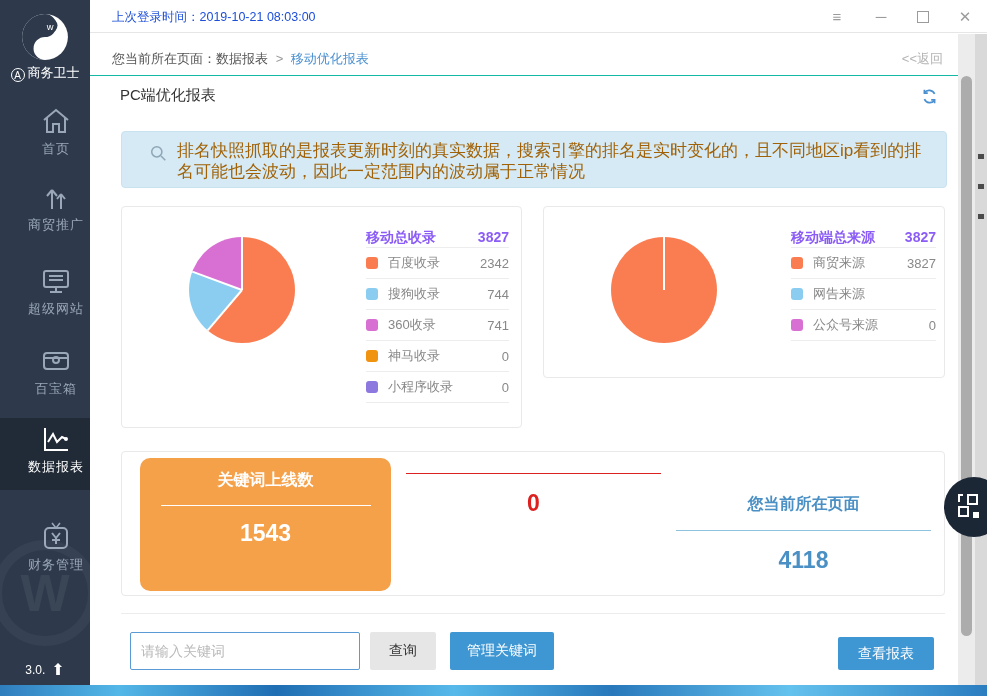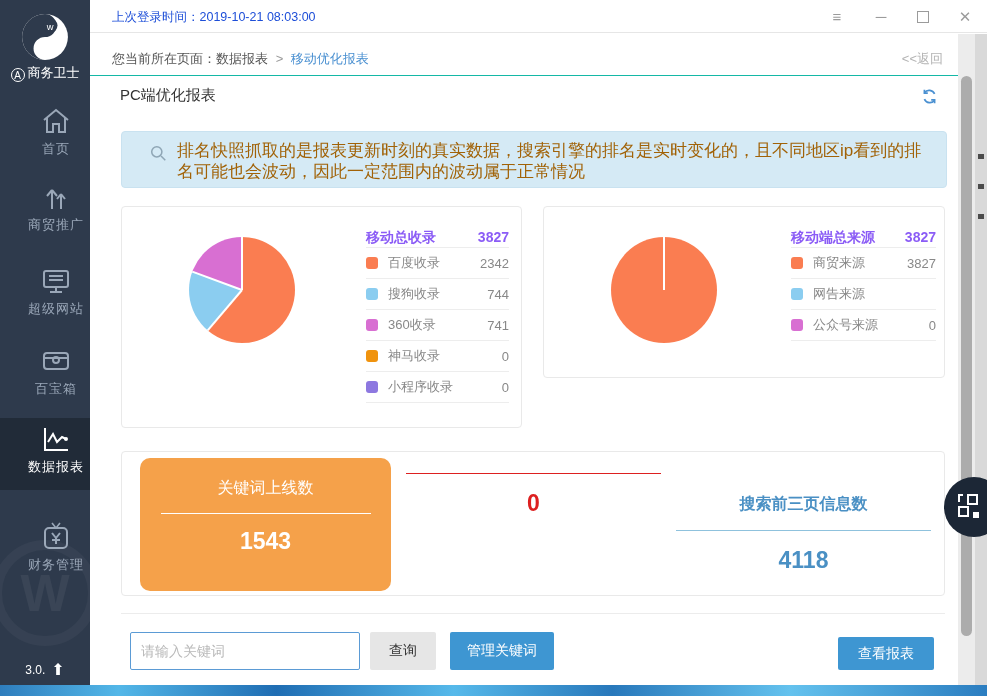--- a/index.html
+++ b/index.html
@@ -71,21 +71,21 @@
     border-bottom:1px solid #ededed; }
   .legend-row { display:flex; align-items:center; height:31px; border-bottom:1px solid #ededed; font-size:13px; color:#888; }
   .swatch { width:12px; height:12px; border-radius:3px; margin-right:10px; flex:none; }
   .legend-label { flex:1; }
   .legend-value { text-align:right; }
 
   #stats-card { position:absolute; left:31px; top:417px; width:824px; height:145px;
     background:#fff; border:1px solid #e9e9e9; border-radius:4px; }
   #stat-keywords { position:absolute; left:18px; top:6px; width:251px; height:133px;
     background:#f5a14a; border-radius:10px; color:#fff; text-align:center; }
-  #stat-keywords .stat-label { margin-top:20px; font-size:16px; font-weight:normal; }
+  #stat-keywords .stat-label { margin-top:12px; font-size:16px; font-weight:bold; }
   #stat-keywords .stat-divider { margin:14px auto 0; width:210px; border-top:1px solid #fff; }
   #stat-keywords .stat-value { margin-top:14px; font-size:23px; font-weight:bold; }
   .stat-col { position:absolute; top:6px; width:255px; text-align:center; }
   #stat-miniprogram { left:284px; color:#dd2020; }
   #stat-top3 { left:554px; color:#4a90c4; }
   .stat-col .stat-label { margin-top:36px; font-size:16px; font-weight:bold; }
   .stat-col .stat-divider { margin:15px auto 0; width:255px; border-top:1px solid currentColor; }
   #stat-top3 .stat-divider { border-color:#8fc2dd; }
   .stat-col .stat-value { margin-top:16px; font-size:23px; font-weight:bold; }
 
@@ -304,21 +304,21 @@
       <div id="stat-keywords">
         <div class="stat-label">关键词上线数</div>
         <div class="stat-divider"></div>
         <div class="stat-value">1543</div>
       </div>
       <div class="stat-col" id="stat-miniprogram">
         <div class="stat-divider"></div>
         <div class="stat-value">0</div>
       </div>
       <div class="stat-col" id="stat-top3">
-        <div class="stat-label">搜索前三页信息数</div>
+        <div class="stat-label">您当前所在页面</div>
         <div class="stat-divider"></div>
         <div class="stat-value">4118</div>
       </div>
     </div>
 
     <div id="toolbar">
       <div class="tb-line"></div>
       <input id="keyword-input" type="text" placeholder="请输入关键词" style="">
       <button class="btn" id="query-btn">查询</button>
       <button class="btn" id="manage-btn">管理关键词</button>

